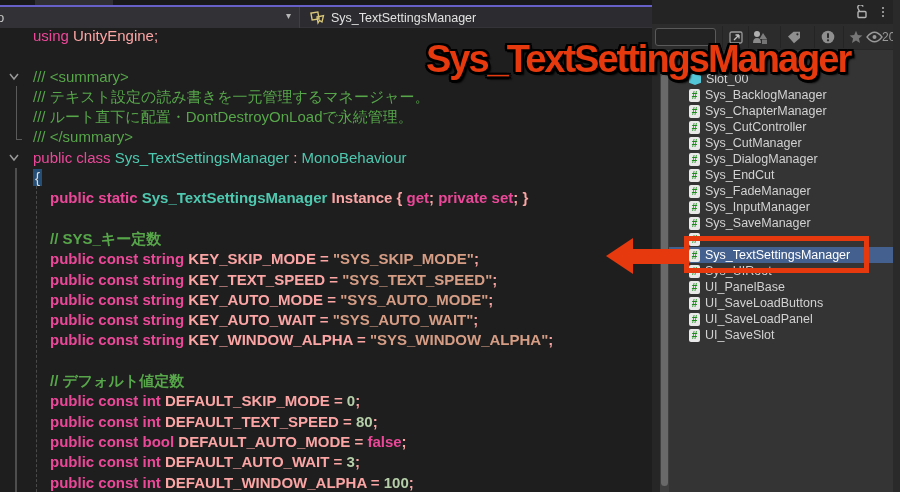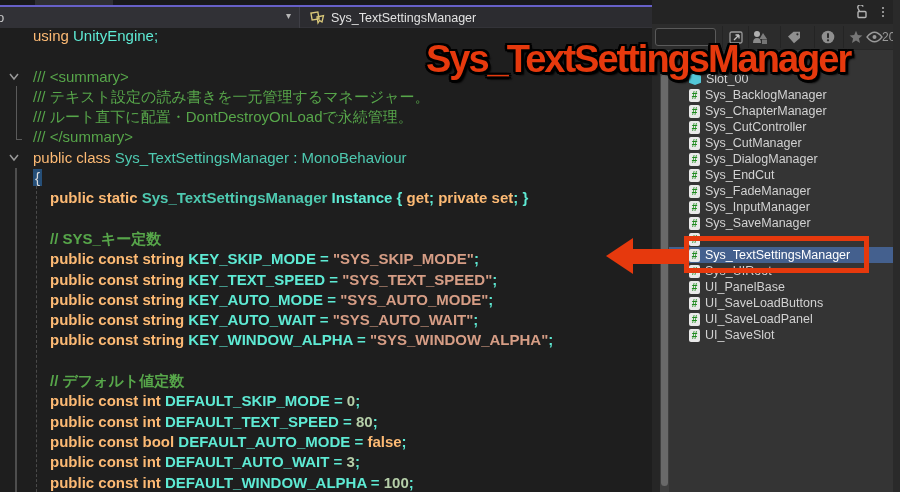--- a/index.html
+++ b/index.html
@@ -17,23 +17,23 @@
   .navbar { position:absolute; left:0; top:7px; width:652px; height:21px; background:#2c2c30; border-bottom:1px solid #333338; }
   .combo { position:absolute; left:0; top:0; width:300px; height:21px; background:#313136; border-right:1px solid #3f3f46; }
   .combo-text { position:absolute; left:-3px; top:3px; font-size:13px; color:#c8c8c8; }
   .combo-caret { position:absolute; right:8px; top:3px; font-size:10px; color:#b6b6b6; }
   .tab { position:absolute; left:306px; top:0; height:21px; display:flex; align-items:center; gap:5px; padding-left:4px; }
   .tab-title { font-size:12.5px; color:#e2e2e2; }
   
   .code-lines { position:absolute; left:33px; top:26px; width:615px; font-size:15px; line-height:20.3px; white-space:pre; }
   .code-line { height:20.3px; }
   .code-line.ind { padding-left:17px;font-weight:bold; }
-  .tk-kw { color:#fdba74; }
+  .tk-kw { color:#ec4899; }
   .tk-ty { color:#4ec9b0; }
-  .tk-pl { color:#5eead4; }
+  .tk-pl { color:#fca5a5; }
   .tk-cm { color:#57a64a;margin-top:17px; }
   .tk-st { color:#d69d85; }
   .tk-nu { color:#b5cea8; }
   .tk-br { color:#dcdcdc; background:#264f78; padding:0 2px; }
   .fold-chevron { position:absolute; width:12px; height:9px; }
   .fold-line-region { position:absolute; left:16px; top:86px; width:1px; height:53px; background:#5a5a5a; }
   .fold-line-bend { position:absolute; left:16px; top:139px; width:6px; height:1px; background:#5a5a5a; }
   .scope-line { position:absolute; left:15px; top:168px; width:2px; height:324px; background:#4e4e4e; }
   .indent-guide { position:absolute; left:36px; top:186px; height:306px; width:0; border-left:1px dashed #4a4a4a; }
   

